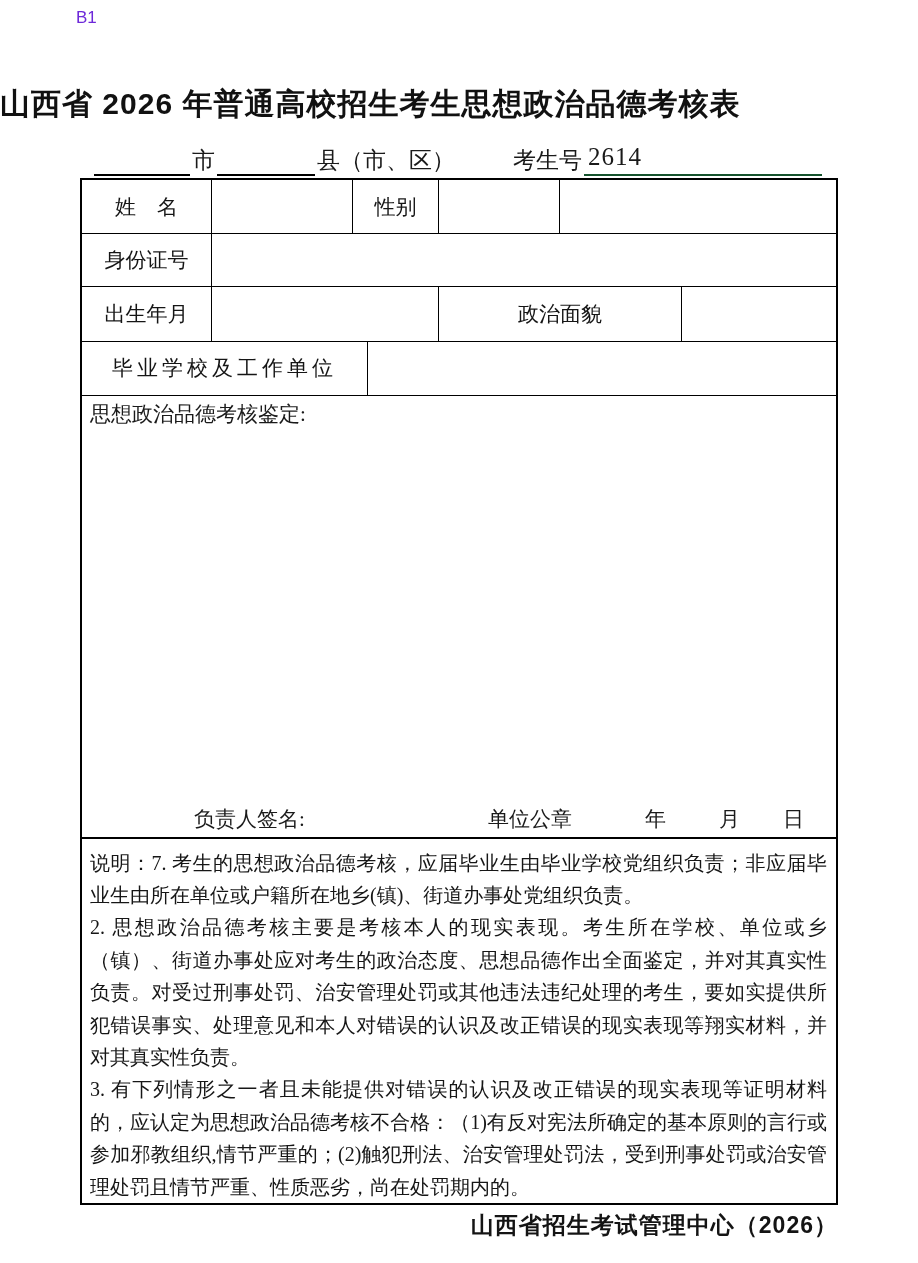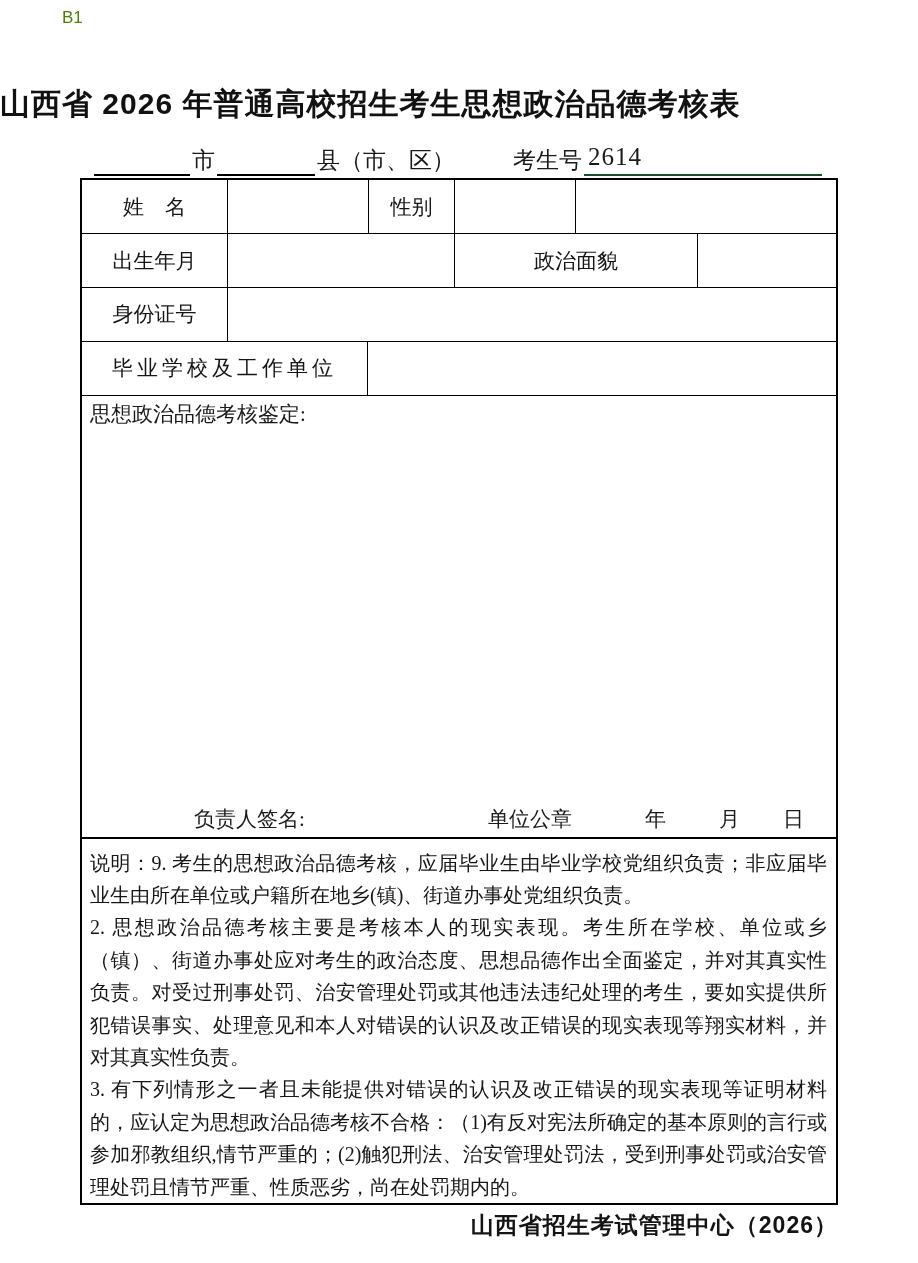--- a/index.html
+++ b/index.html
@@ -5,23 +5,23 @@
   html, body { margin: 0; padding: 0; }
   body {
     width: 918px; height: 1263px;
     background: #ffffff;
     position: relative;
     font-family: "Liberation Serif", "DejaVu Serif", serif;
     color: #1a1a1a;
     overflow: hidden;
   }
   .corner-label {
-    position: absolute; left: 62px; top: 8px;
+    position: absolute; left: 76px; top: 8px;
     font-family: "Liberation Sans", "DejaVu Sans", sans-serif;
-    font-size: 17px; color: #4d7c0f;
+    font-size: 17px; color: #6d28d9;
   }
   .doc-title {
     position: absolute; left: 0; top: 84px; width: 918px;
     font-family: "Liberation Sans", "DejaVu Sans", sans-serif;
     font-weight: bold; font-size: 30px; letter-spacing: 1px;
     color: #111;
   }
   .header-line {
     position: absolute; left: 80px; top: 142px; width: 758px; height: 34px;
     display: flex; align-items: flex-end;
@@ -51,21 +51,21 @@
   }
   .t-row { display: flex; box-sizing: border-box; border-bottom: 1px solid #000; }
   .t-cell {
     box-sizing: border-box; border-right: 1px solid #000;
     display: flex; align-items: center; justify-content: center;
     font-size: 21px; color: #151515;
   }
   .t-cell.last { border-right: none; flex: 1; }
   .row-1, .row-2, .row-4 { height: 57px; }
   .row-3 { height: 56px; }
-  .w-label { width: 146px; }
+  .w-label { width: 130px; }
   .w-name-val { width: 141px; }
   .w-gender { width: 86px; }
   .w-gender-val { width: 121px; }
   .w-ethnic { width: 122px; }
   .w-birth-val { width: 227px; }
   .w-political { width: 243px; }
   .w-school { width: 286px; letter-spacing: 4px; }
   .row-assessment {
     height: 466px; position: relative;
     border-bottom: 2px solid #000;
@@ -122,49 +122,49 @@
 <div class="form-table">
 
   <div class="t-row row-1">
     <div class="t-cell w-label">姓　名</div>
     <div class="t-cell w-name-val"></div>
     <div class="t-cell w-gender">性别</div>
     <div class="t-cell w-gender-val"></div>
     <div class="t-cell last"></div>
   </div>
 
+  <div class="t-row row-3">
+    <div class="t-cell w-label">身份证号</div>
+    <div class="t-cell last"></div>
+  </div>
+
   <div class="t-row row-2">
     <div class="t-cell w-label">出生年月</div>
     <div class="t-cell w-birth-val"></div>
     <div class="t-cell w-political">政治面貌</div>
-    <div class="t-cell last"></div>
-  </div>
-
-  <div class="t-row row-3">
-    <div class="t-cell w-label">身份证号</div>
     <div class="t-cell last"></div>
   </div>
 
   <div class="t-row row-4">
     <div class="t-cell w-school">毕业学校及工作单位</div>
     <div class="t-cell last"></div>
   </div>
 
   <div class="t-row row-assessment">
     <div class="assessment-label">思想政治品德考核鉴定:</div>
     <div class="signature-line">
       <span class="sig-signer">负责人签名:</span>
       <span class="sig-seal">单位公章</span>
       <span class="sig-year">年</span>
       <span class="sig-month">月</span>
       <span class="sig-day">日</span>
     </div>
   </div>
 
   <div class="t-row row-notes">
-    <p>说明：9. 考生的思想政治品德考核，应届毕业生由毕业学校党组织负责；非应届毕业生由所在单位或户籍所在地乡(镇)、街道办事处党组织负责。</p>
+    <p>说明：7. 考生的思想政治品德考核，应届毕业生由毕业学校党组织负责；非应届毕业生由所在单位或户籍所在地乡(镇)、街道办事处党组织负责。</p>
     <p>2. 思想政治品德考核主要是考核本人的现实表现。考生所在学校、单位或乡（镇）、街道办事处应对考生的政治态度、思想品德作出全面鉴定，并对其真实性负责。对受过刑事处罚、治安管理处罚或其他违法违纪处理的考生，要如实提供所犯错误事实、处理意见和本人对错误的认识及改正错误的现实表现等翔实材料，并对其真实性负责。</p>
     <p>3. 有下列情形之一者且未能提供对错误的认识及改正错误的现实表现等证明材料的，应认定为思想政治品德考核不合格：（1)有反对宪法所确定的基本原则的言行或参加邪教组织,情节严重的；(2)触犯刑法、治安管理处罚法，受到刑事处罚或治安管理处罚且情节严重、性质恶劣，尚在处罚期内的。</p>
   </div>
 
 </div>
 
 <div class="page-footer">山西省招生考试管理中心（2026）</div>
 
 </body></html>

